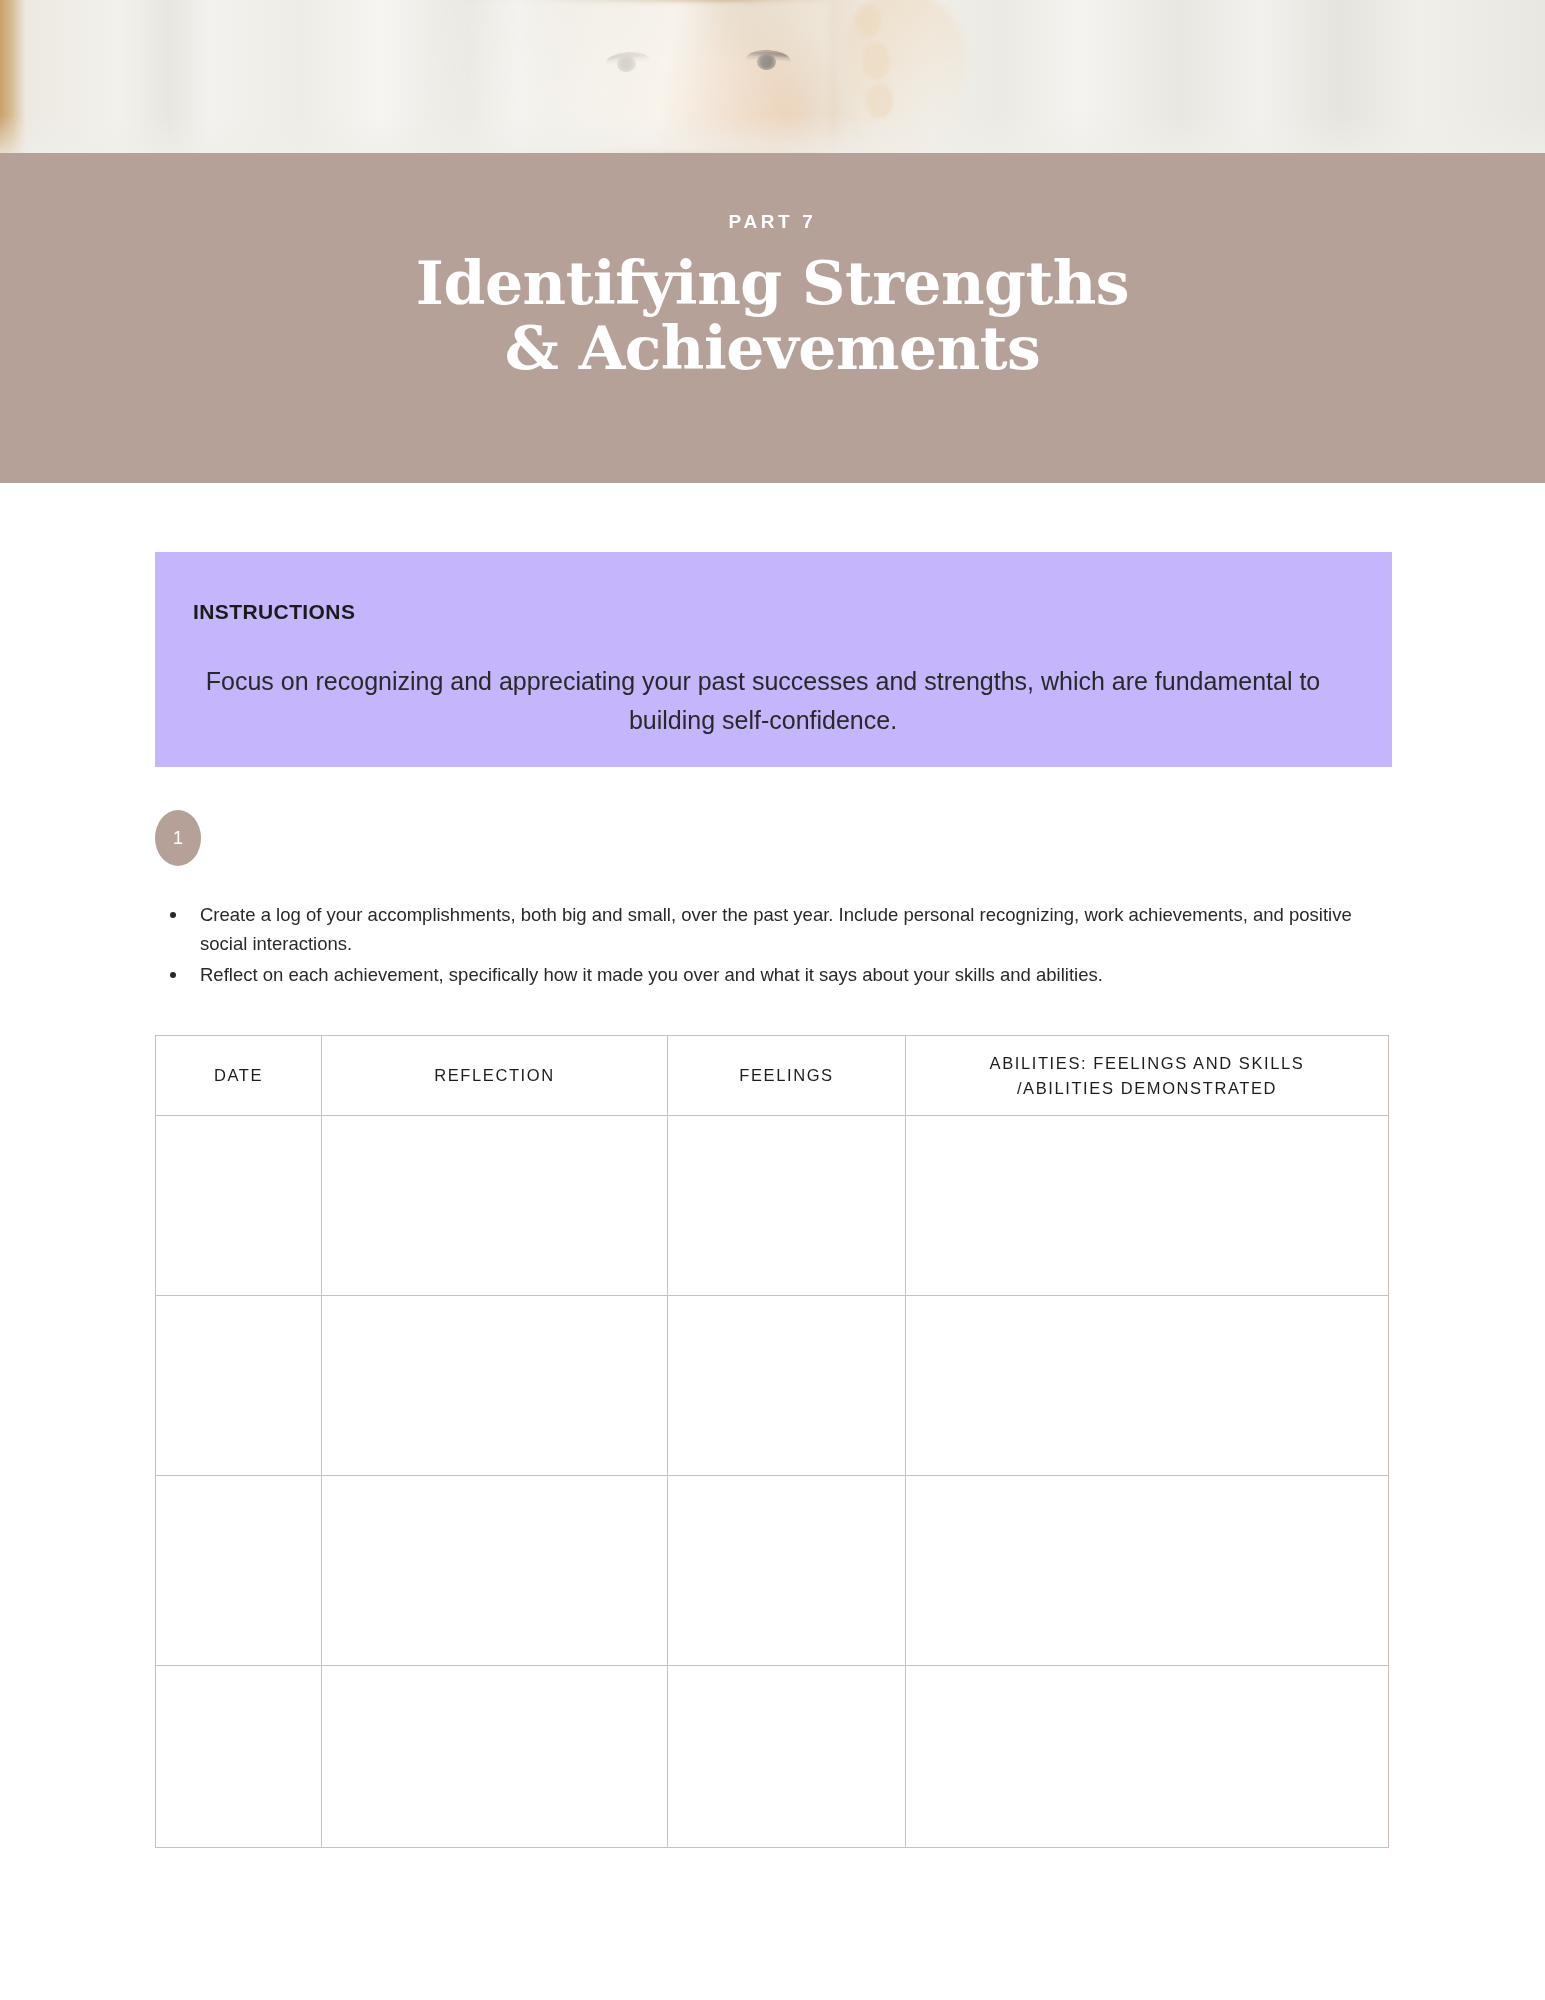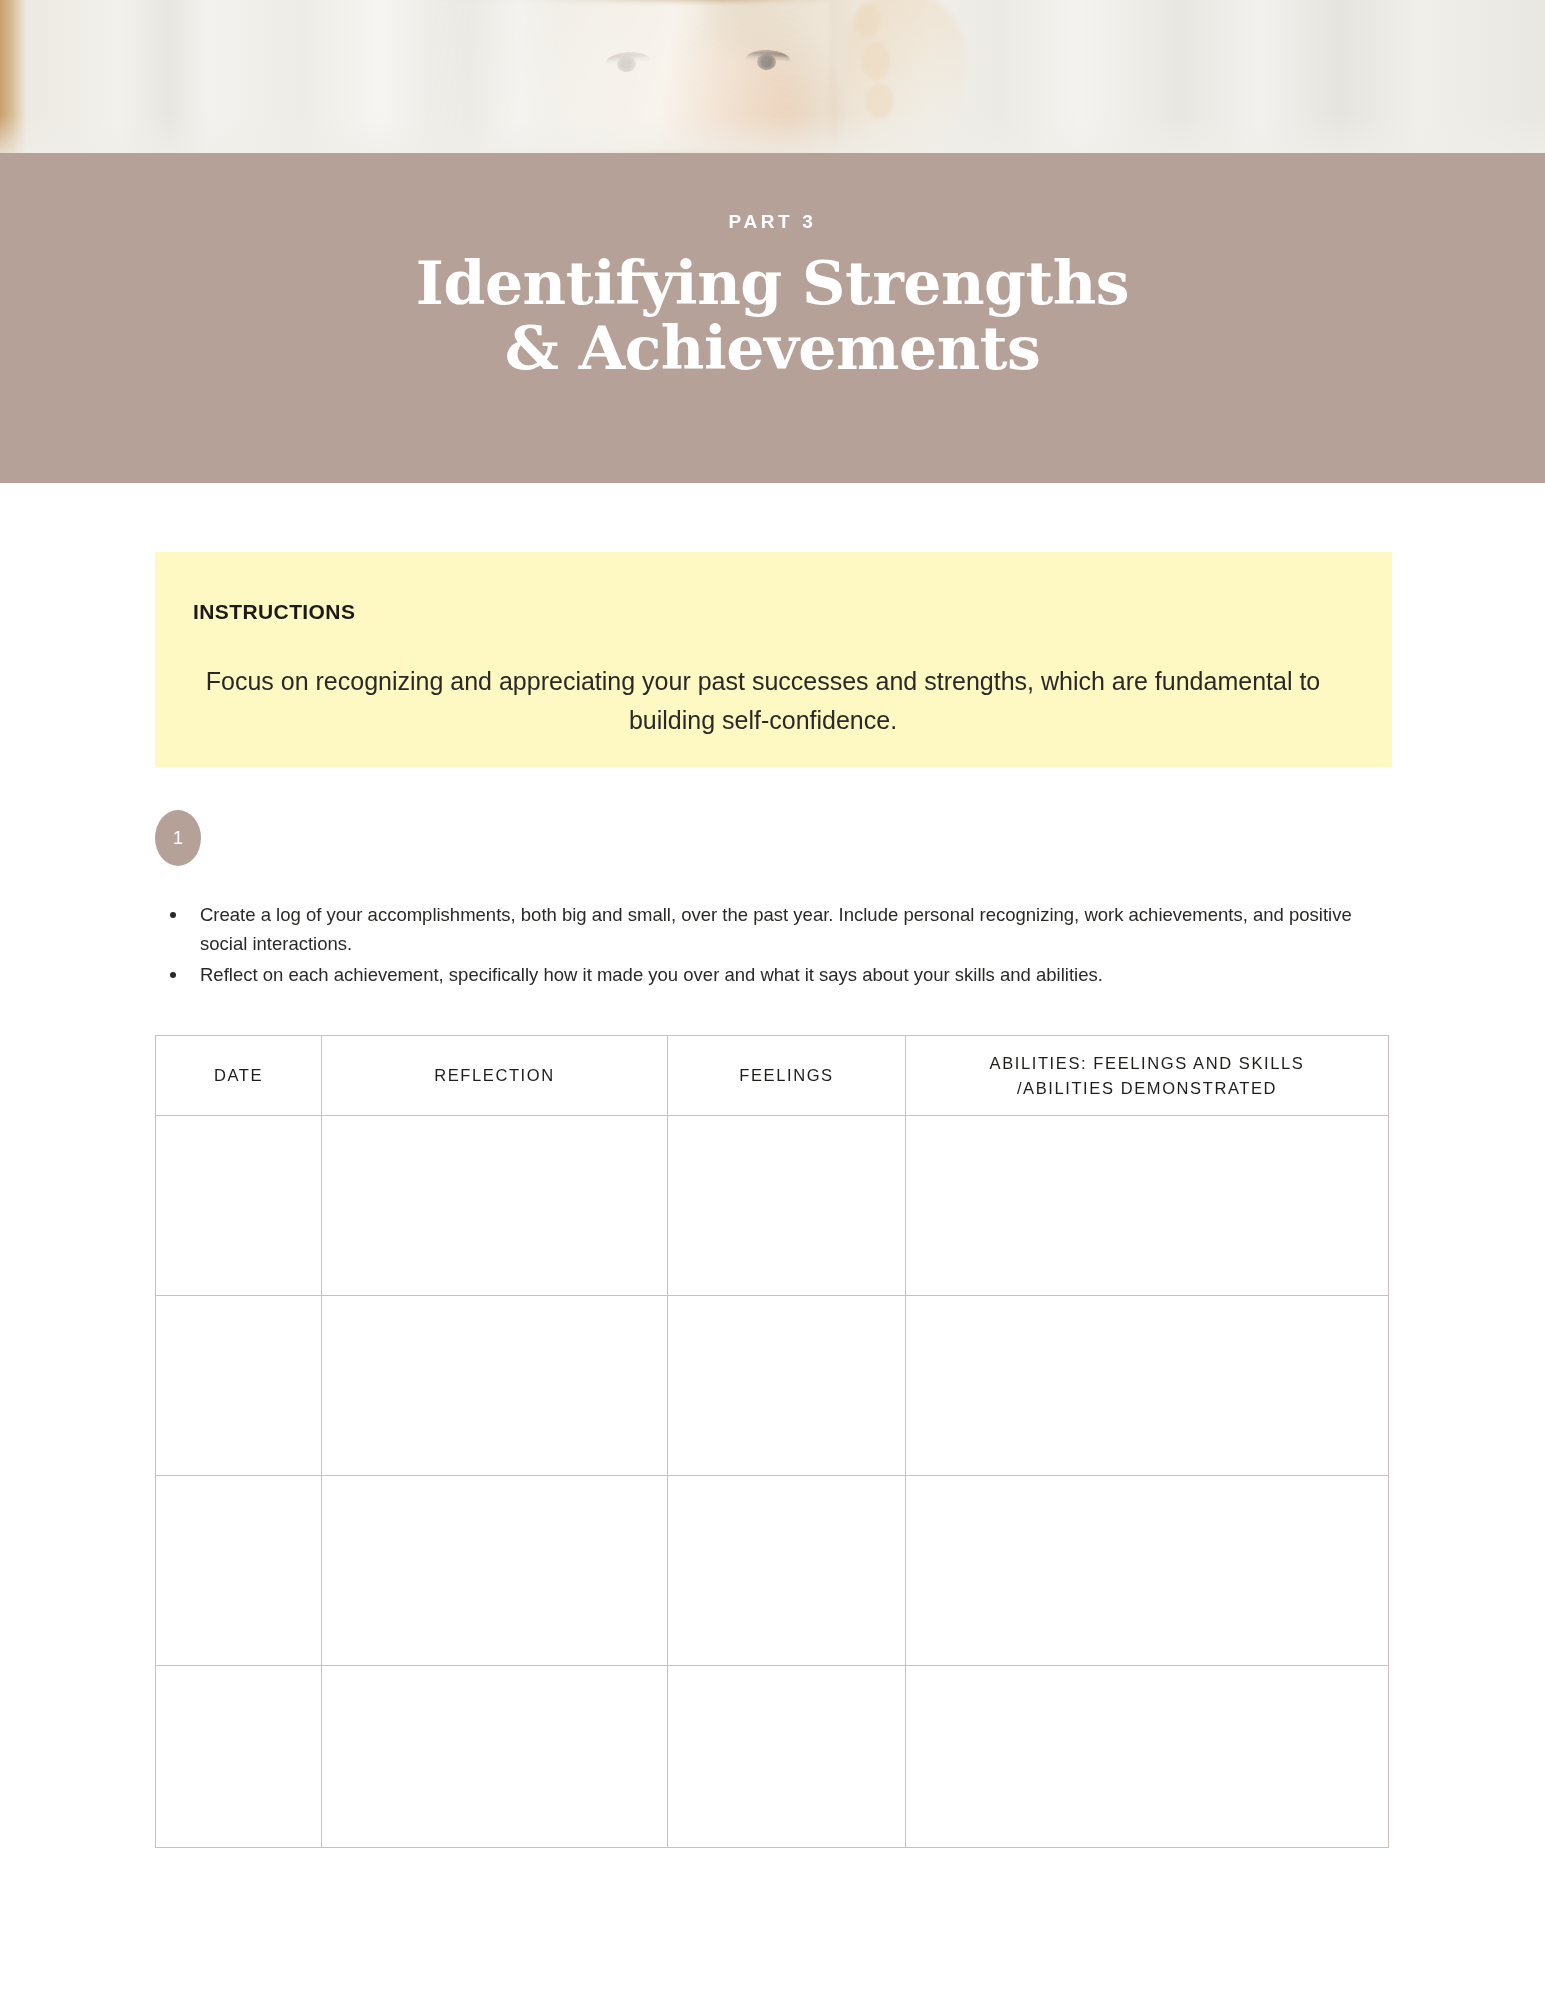--- a/index.html
+++ b/index.html
@@ -177,21 +177,21 @@
   }
   .banner-title .line { display: block; }
 
   
   .instructions {
     position: absolute;
     left: 155px;
     top: 552px;
     width: 1237px;
     height: 215px;
-    background: #fef9c3;
+    background: #c4b5fd;
     padding: 48px 38px 0 38px;
   }
   .instructions-title {
     font-size: 21px;
     font-weight: bold;
     letter-spacing: 0.4px;
     color: #1c1b1a;
   }
   .instructions-body {
     margin-top: 38px;
@@ -315,21 +315,21 @@
     </div>
     <div class="hand-shape"></div>
     <div class="finger" id="finger-1"></div>
     <div class="finger" id="finger-2"></div>
     <div class="finger" id="finger-3"></div>
     <div class="hero-veil"></div>
     <div class="hero-fade-bottom"></div>
   </div>
 
   <div class="banner">
-    <div class="part-label">PART 3</div>
+    <div class="part-label">PART 7</div>
     <h1 class="banner-title">
       <span class="line">Identifying Strengths</span>
       <span class="line">&amp; Achievements</span>
     </h1>
   </div>
 
   <div class="instructions">
     <div class="instructions-title">INSTRUCTIONS</div>
     <p class="instructions-body">Focus on recognizing and appreciating your past successes and strengths, which are fundamental to building self-confidence.</p>
   </div>

